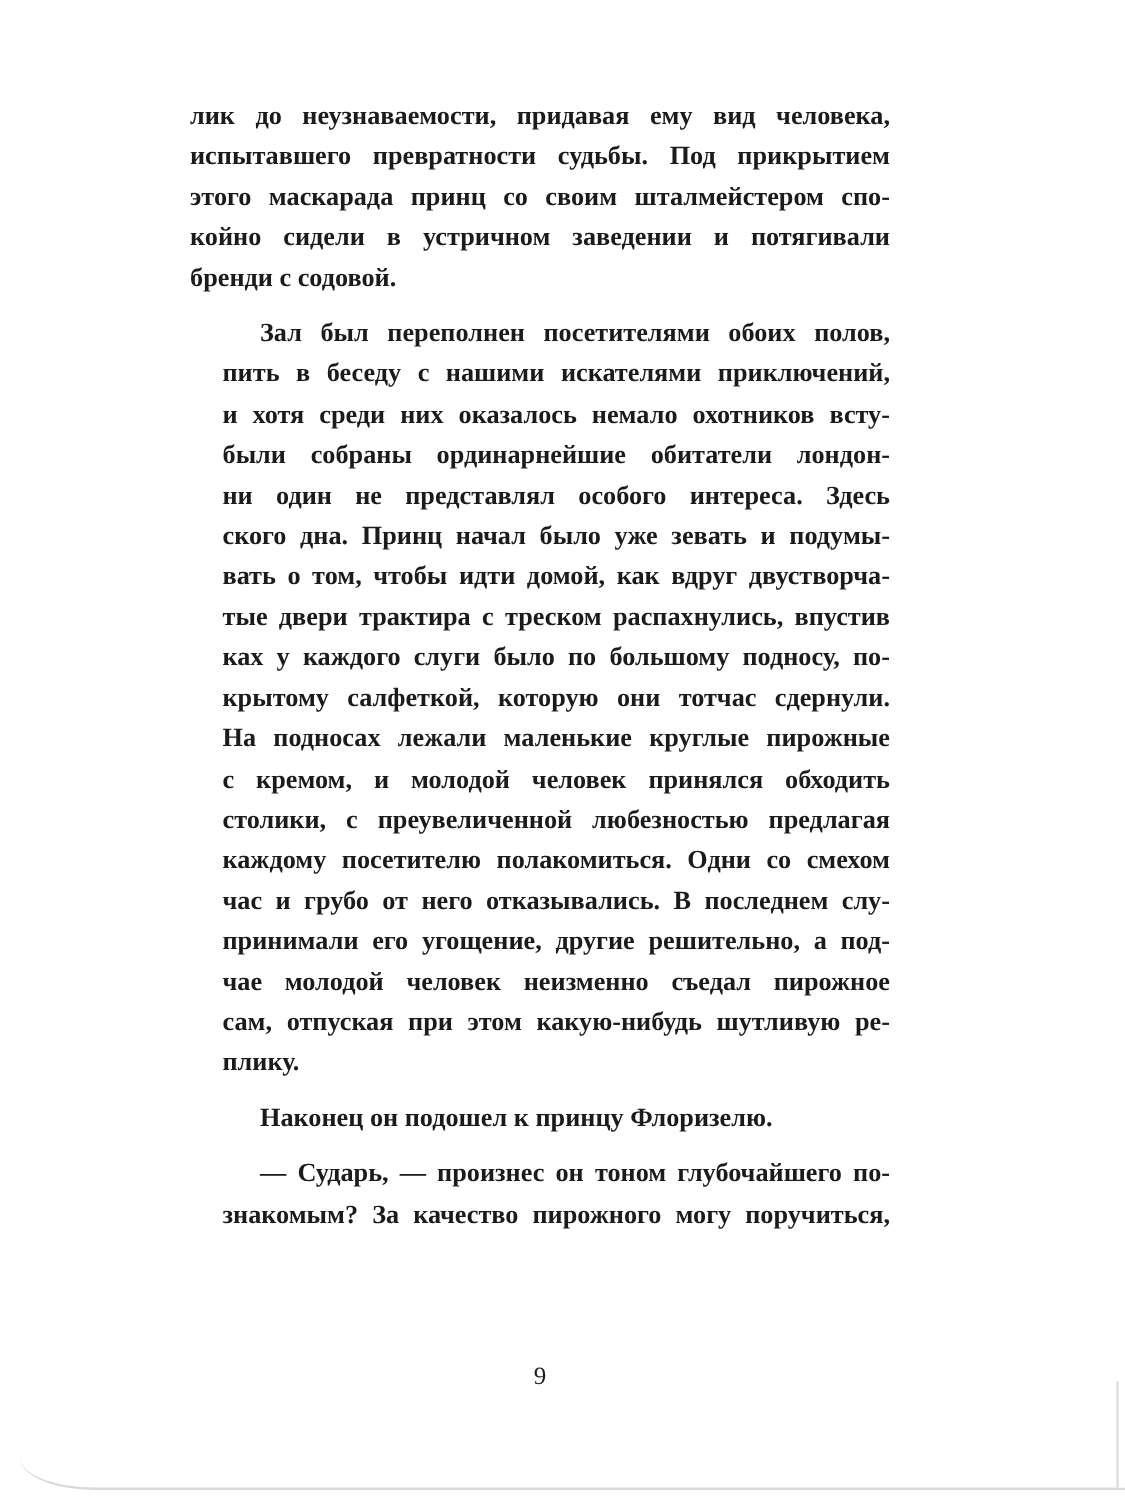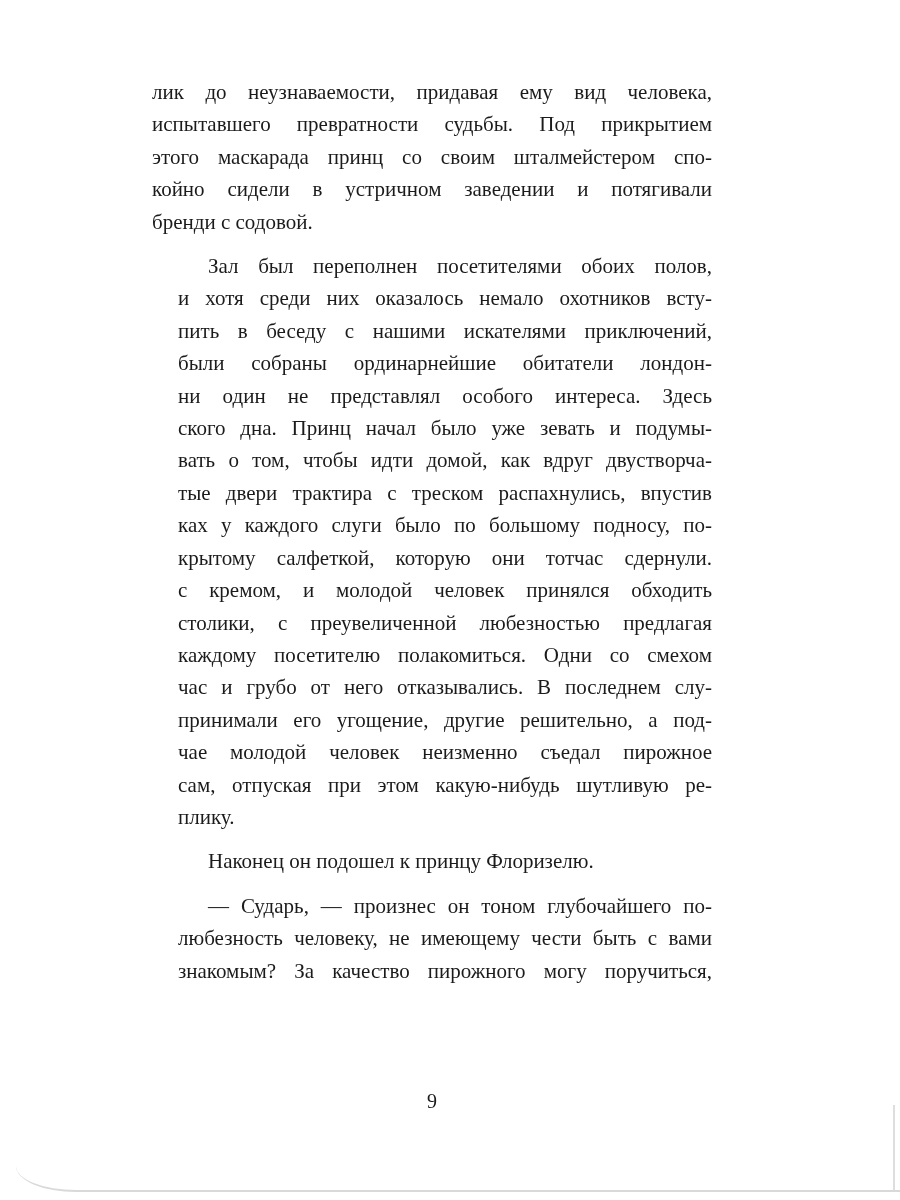--- a/index.html
+++ b/index.html
@@ -27,20 +27,21 @@
     color: #1b1b1b;
     font-size: 21px;
     line-height: 32.4px;
     hyphens: none;
   }
   .paragraph { margin: 0; }
   .paragraph + .paragraph { margin-top: 12px; margin-left: 26px; }
   .line {
     text-align: justify;
     text-align-last: justify;
+    font-weight: bold;
   }
   .line.last {
     text-align-last: left;
   }
   .line.indent {
     text-indent: 30px;
   }
   .page-number {
     position: absolute;
     left: 152px;
@@ -75,43 +76,43 @@
   <div class="text-block">
       <div class="paragraph">
         <div class="line">лик до неузнаваемости, придавая ему вид человека,</div>
         <div class="line">испытавшего превратности судьбы. Под прикрытием</div>
         <div class="line">этого маскарада принц со своим шталмейстером спо-</div>
         <div class="line">койно сидели в устричном заведении и потягивали</div>
         <div class="line last">бренди с содовой.</div>
       </div>
       <div class="paragraph">
         <div class="line indent">Зал был переполнен посетителями обоих полов,</div>
+        <div class="line">пить в беседу с нашими искателями приключений,</div>
         <div class="line">и хотя среди них оказалось немало охотников всту-</div>
-        <div class="line">пить в беседу с нашими искателями приключений,</div>
         <div class="line">были собраны ординарнейшие обитатели лондон-</div>
         <div class="line">ни один не представлял особого интереса. Здесь</div>
         <div class="line">ского дна. Принц начал было уже зевать и подумы-</div>
         <div class="line">вать о том, чтобы идти домой, как вдруг двустворча-</div>
         <div class="line">тые двери трактира с треском распахнулись, впустив</div>
         <div class="line">ках у каждого слуги было по большому подносу, по-</div>
         <div class="line">крытому салфеткой, которую они тотчас сдернули.</div>
+        <div class="line">На подносах лежали маленькие круглые пирожные</div>
         <div class="line">с кремом, и молодой человек принялся обходить</div>
         <div class="line">столики, с преувеличенной любезностью предлагая</div>
         <div class="line">каждому посетителю полакомиться. Одни со смехом</div>
         <div class="line">час и грубо от него отказывались. В последнем слу-</div>
         <div class="line">принимали его угощение, другие решительно, а под-</div>
         <div class="line">чае молодой человек неизменно съедал пирожное</div>
         <div class="line">сам, отпуская при этом какую-нибудь шутливую ре-</div>
         <div class="line last">плику.</div>
       </div>
       <div class="paragraph">
         <div class="line indent last">Наконец он подошел к принцу Флоризелю.</div>
       </div>
       <div class="paragraph">
         <div class="line indent">— Сударь, — произнес он тоном глубочайшего по-</div>
-        <div class="line">любезность человеку, не имеющему чести быть с вами</div>
         <div class="line">знакомым? За качество пирожного могу поручиться,</div>
       </div>
     </div>
   <div class="page-number">9</div>
   <div class="page-edge-bottom"></div>
   <div class="page-edge-right"></div>
 </div>
 
 </body></html>

